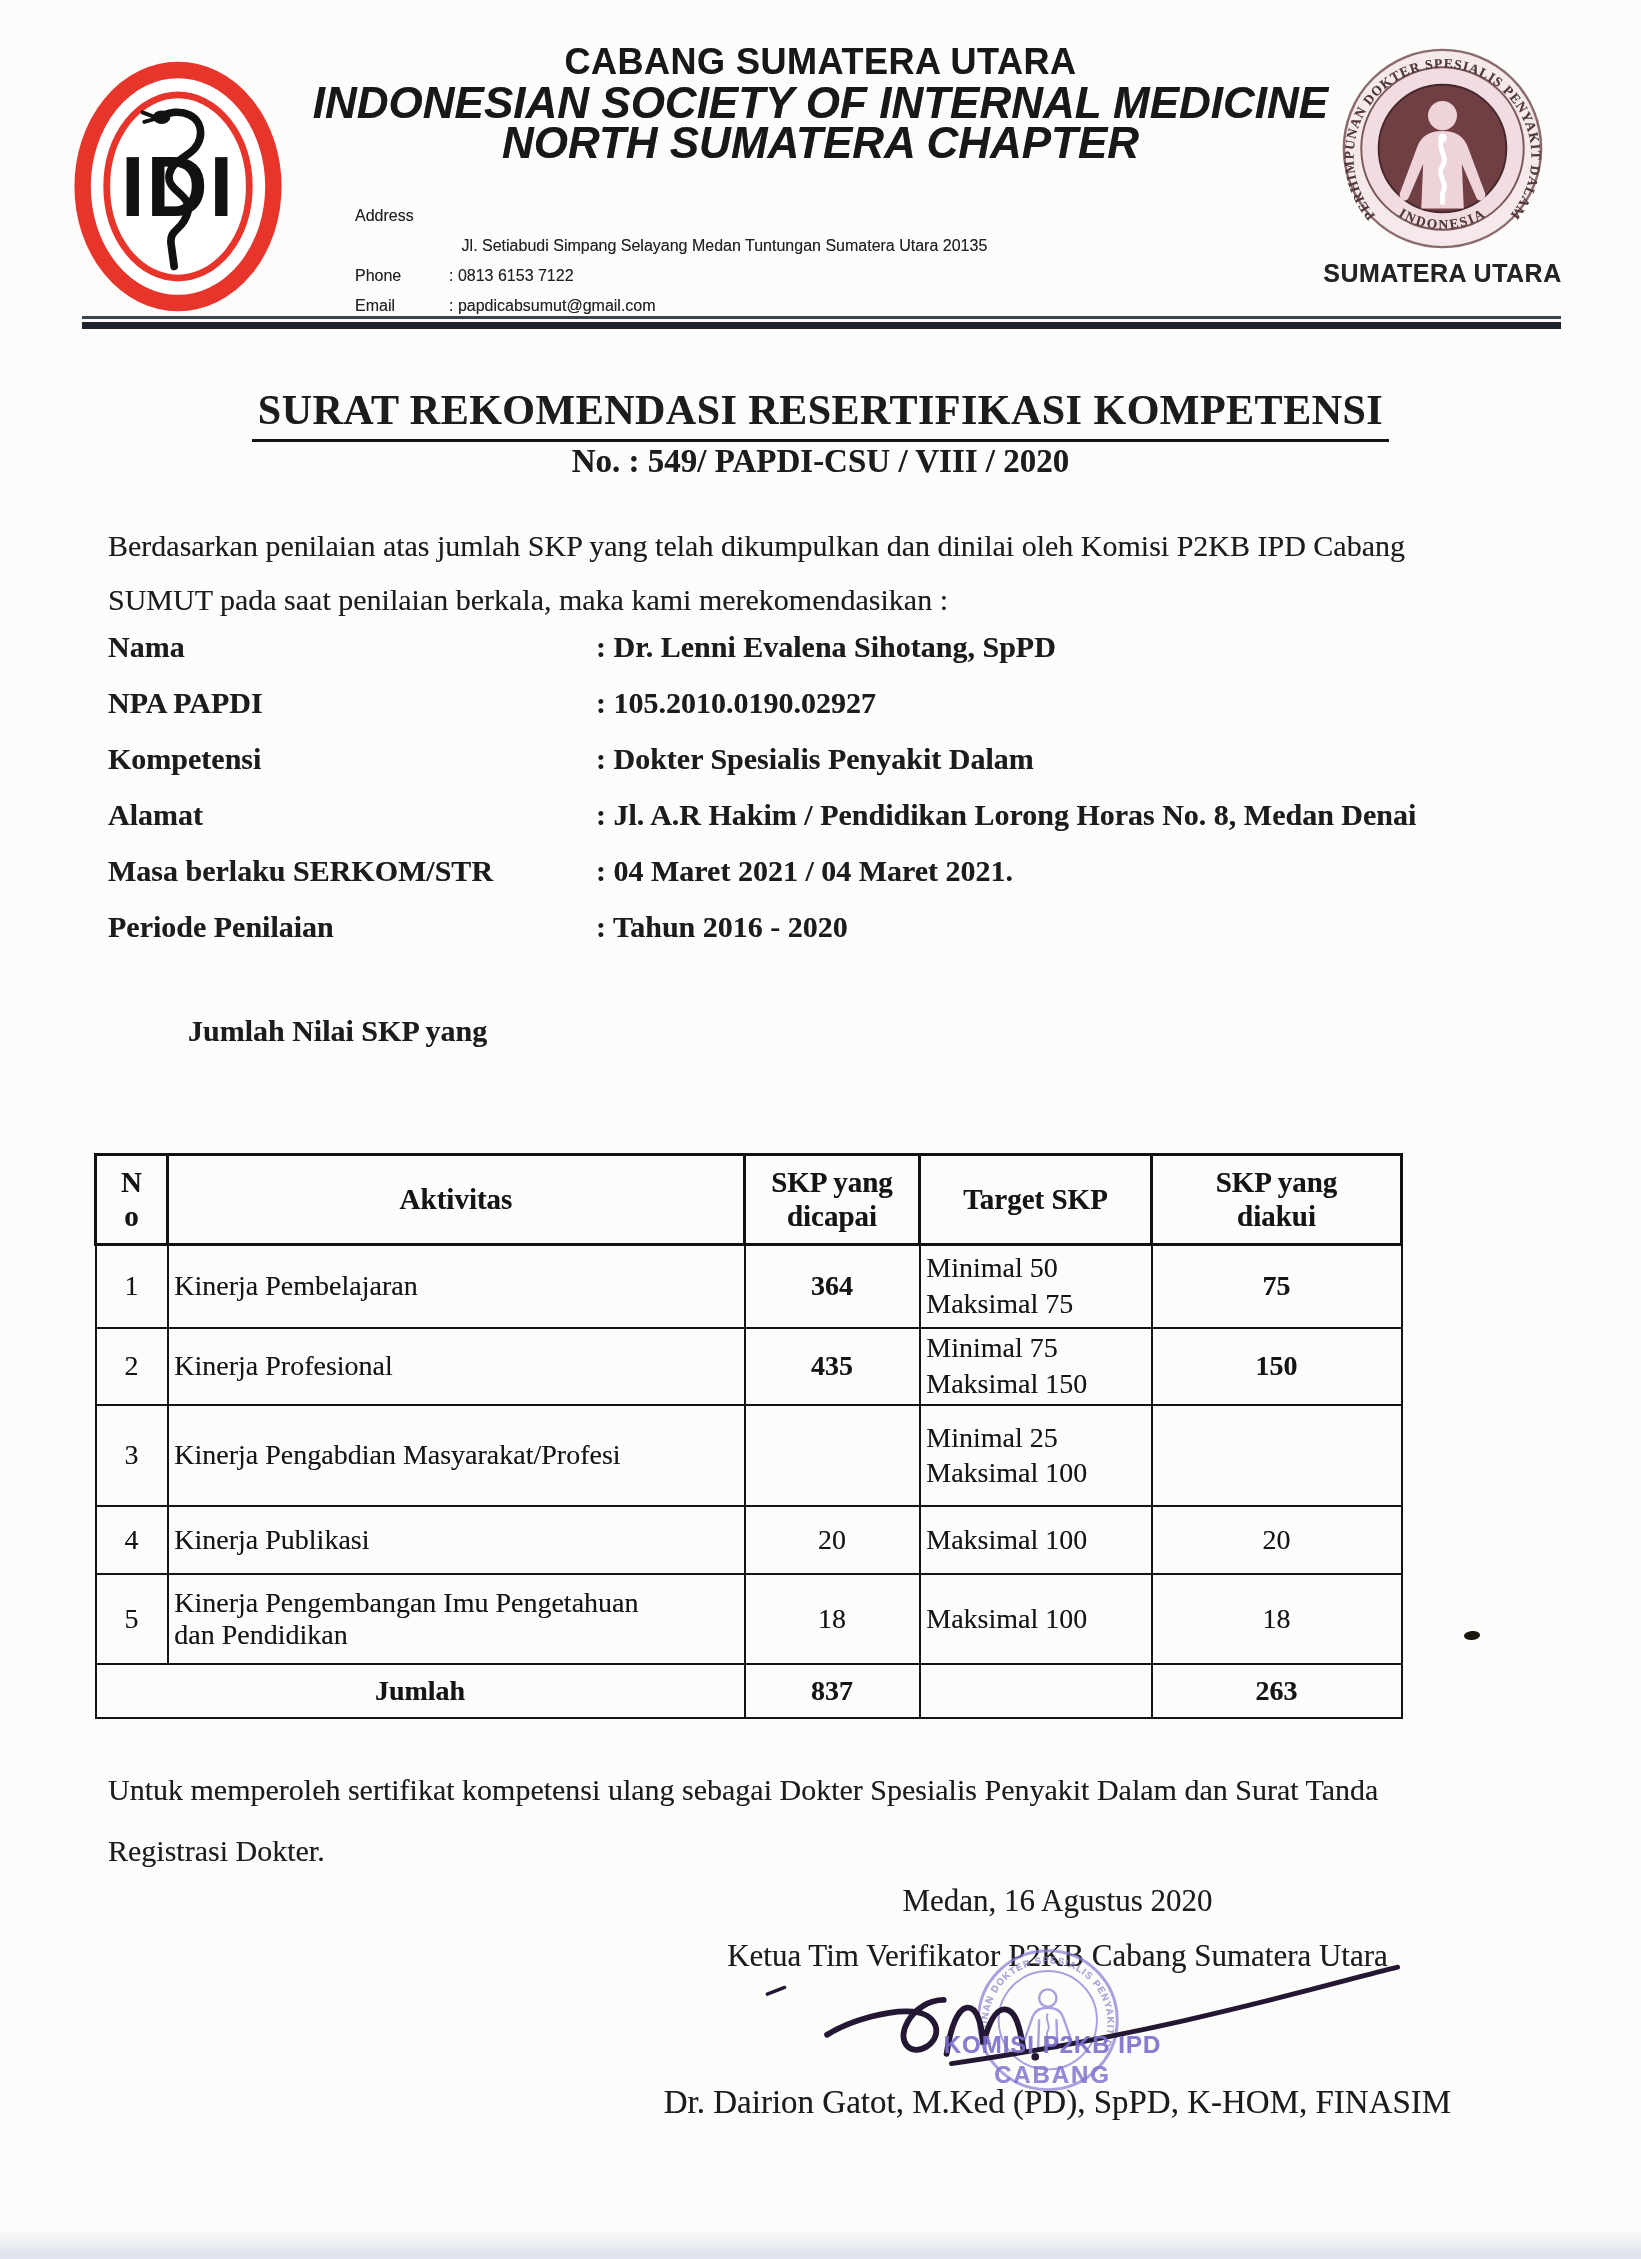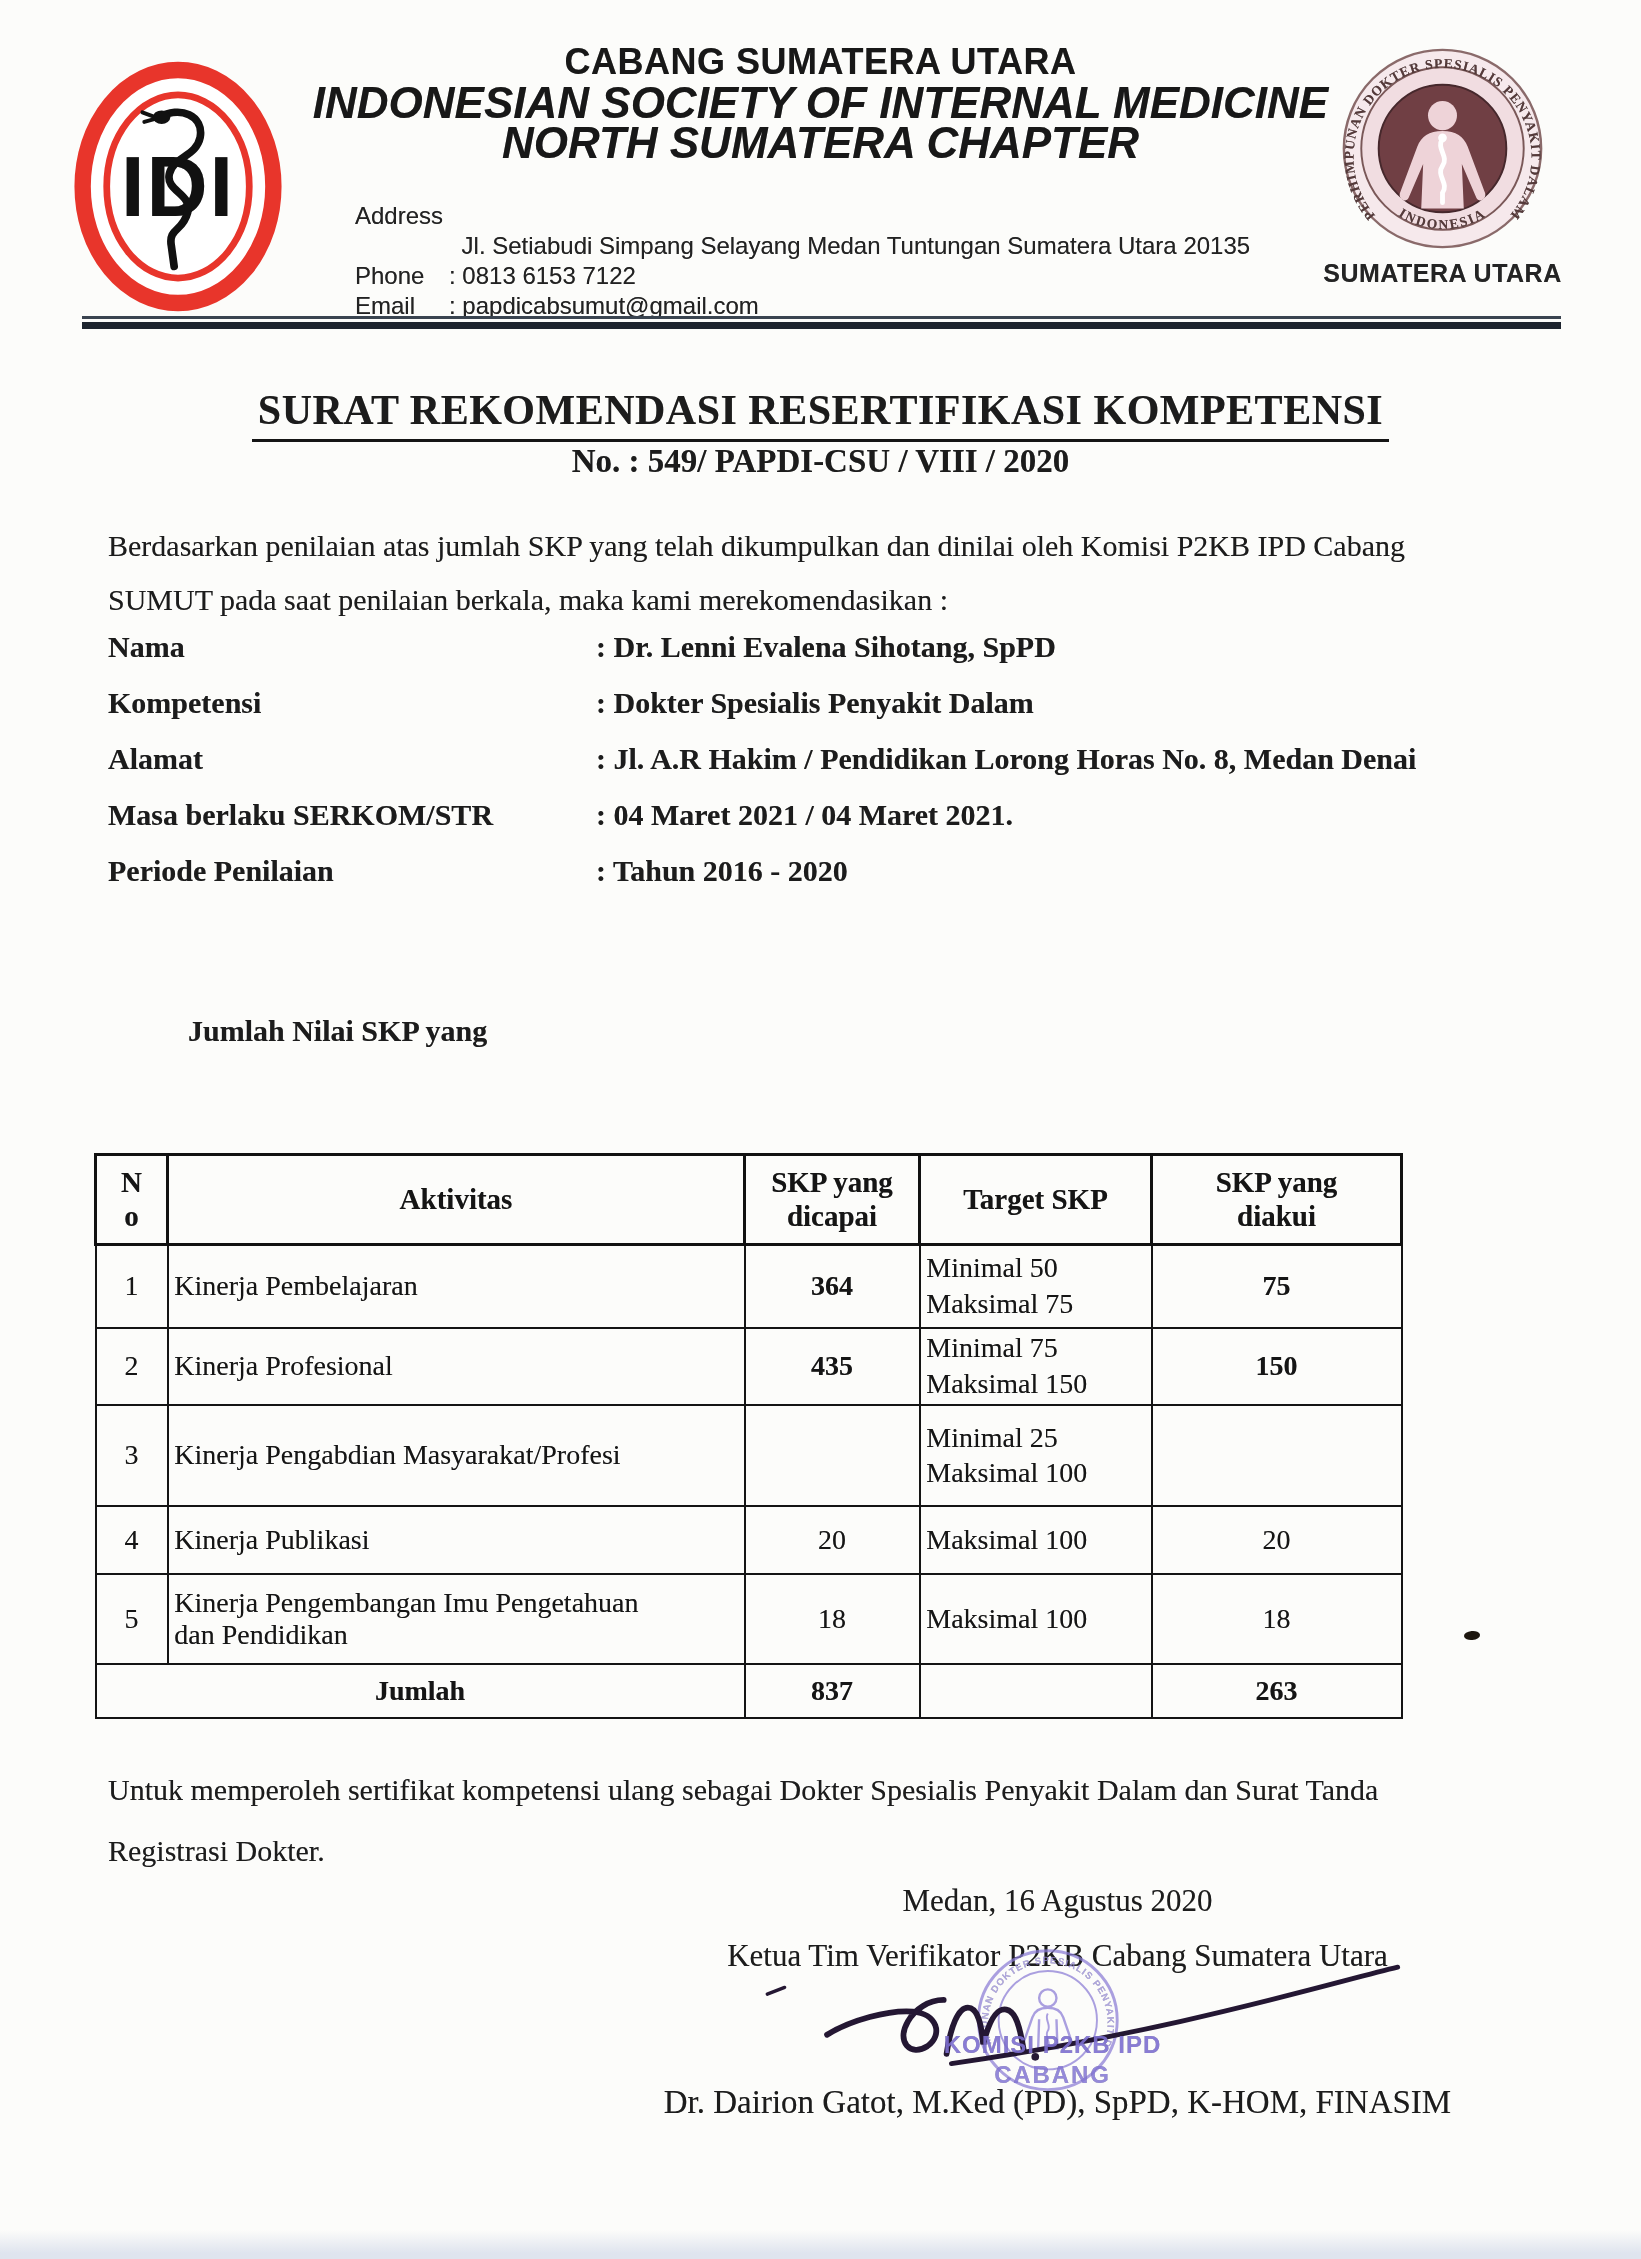--- a/index.html
+++ b/index.html
@@ -11,21 +11,21 @@
   }
   .serif{font-family:"Liberation Serif",serif;}
   .pre{white-space:pre-line;}
   .abs{position:absolute;}
   .bold{font-weight:bold;}
 
   
   .org-block{left:270px;top:41px;width:1101px;text-align:center;color:#181818;}
   .org-l1,.org-l2{font-size:36px;font-weight:bold;line-height:42px;letter-spacing:0.5px;}
   .org-l3,.org-l4{font-size:44px;font-weight:bold;font-style:italic;line-height:40px;}
-  .addr-block{left:355px;top:201px;font-size:24px;line-height:30px;color:#222;}
+  .addr-block{left:355px;top:201px;font-size:16px;line-height:30px;color:#222;}
   .addr-row{display:flex;}
   .addr-label{width:94px;flex:none;}
   .addr-cont{padding-left:12.6px;}
   .idi-logo{left:73px;top:60px;width:210px;height:253px;}
   .papdi-logo{left:1340px;top:44px;width:205px;height:209px;}
   .papdi-caption{left:1319px;top:259px;width:247px;text-align:center;font-size:25px;font-weight:bold;color:#242424;letter-spacing:0.5px;}
   .rule-a{left:82px;top:316px;width:1479px;height:2.9px;background:#3a4450;}
   .rule-b{left:82px;top:322px;width:1479px;height:6.8px;background:#1d242e;}
 
   
@@ -147,20 +147,24 @@
 
   <div class="abs intro serif pre">Berdasarkan penilaian atas jumlah SKP yang telah dikumpulkan dan dinilai oleh Komisi P2KB IPD Cabang
 SUMUT pada saat penilaian berkala, maka kami merekomendasikan :</div>
 
   <div class="abs fields serif">
     <div class="field-row">
       <span class="field-label">Nama</span>
       <span>: Dr. Lenni Evalena Sihotang, SpPD</span>
     </div>
     <div class="field-row">
+      <span class="field-label">NPA PAPDI</span>
+      <span>: 105.2010.0190.02927</span>
+    </div>
+    <div class="field-row">
       <span class="field-label">Kompetensi</span>
       <span>: Dokter Spesialis Penyakit Dalam</span>
     </div>
     <div class="field-row">
       <span class="field-label">Alamat</span>
       <span>: Jl. A.R Hakim / Pendidikan Lorong Horas No. 8, Medan Denai</span>
     </div>
     <div class="field-row">
       <span class="field-label">Masa berlaku SERKOM/STR</span>
       <span>: 04 Maret 2021 / 04 Maret 2021.</span>

